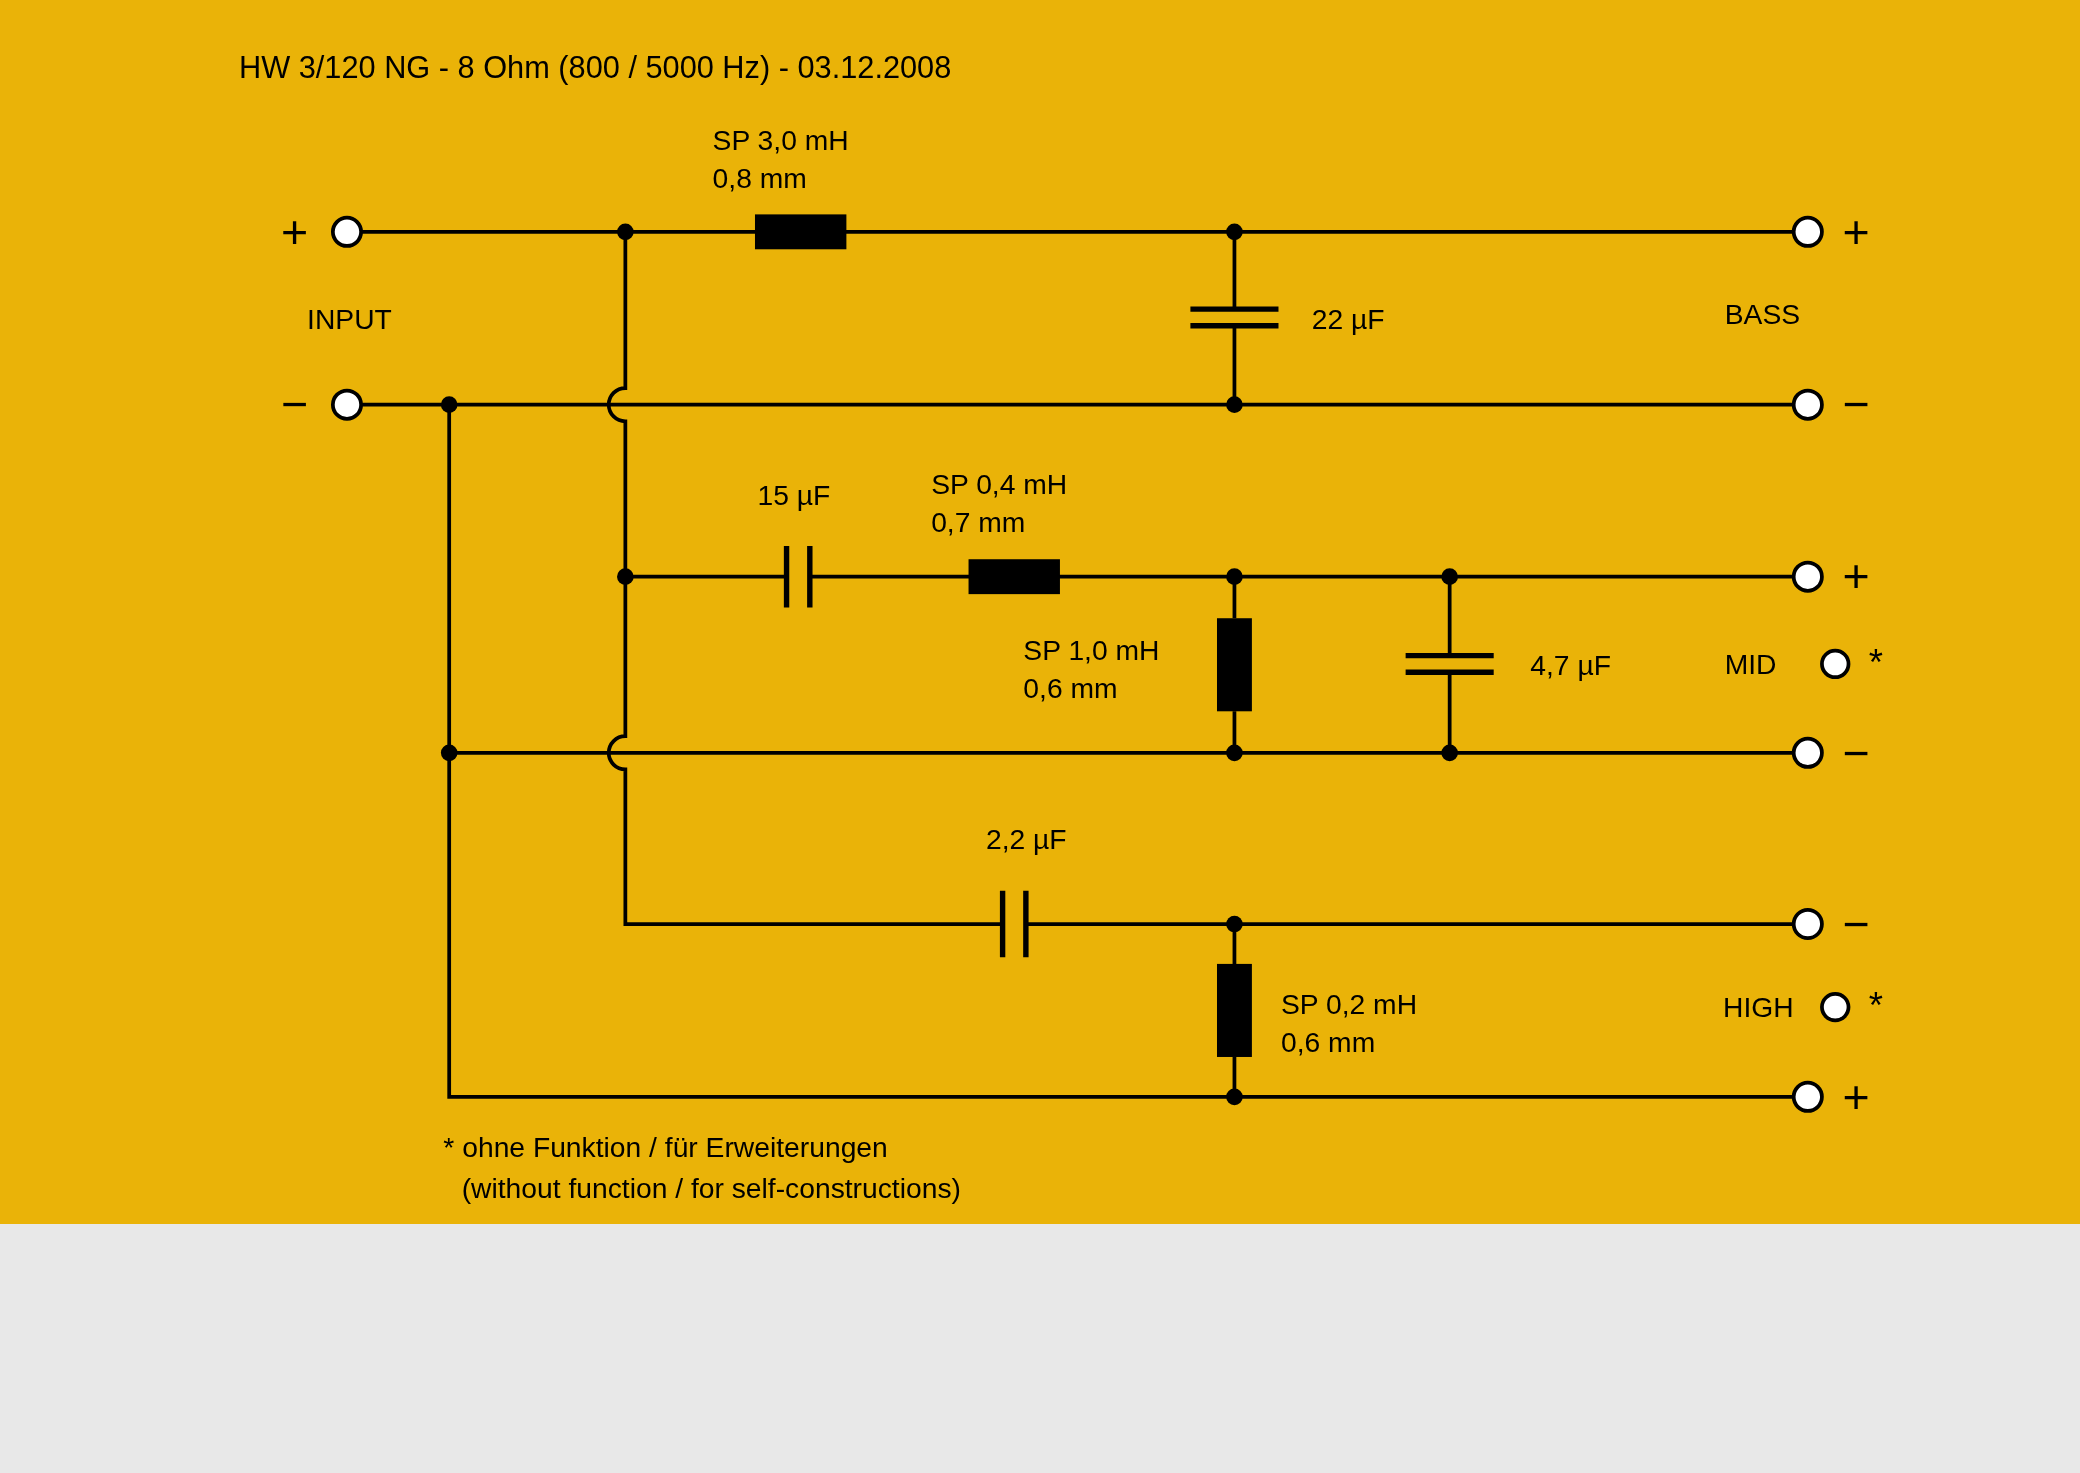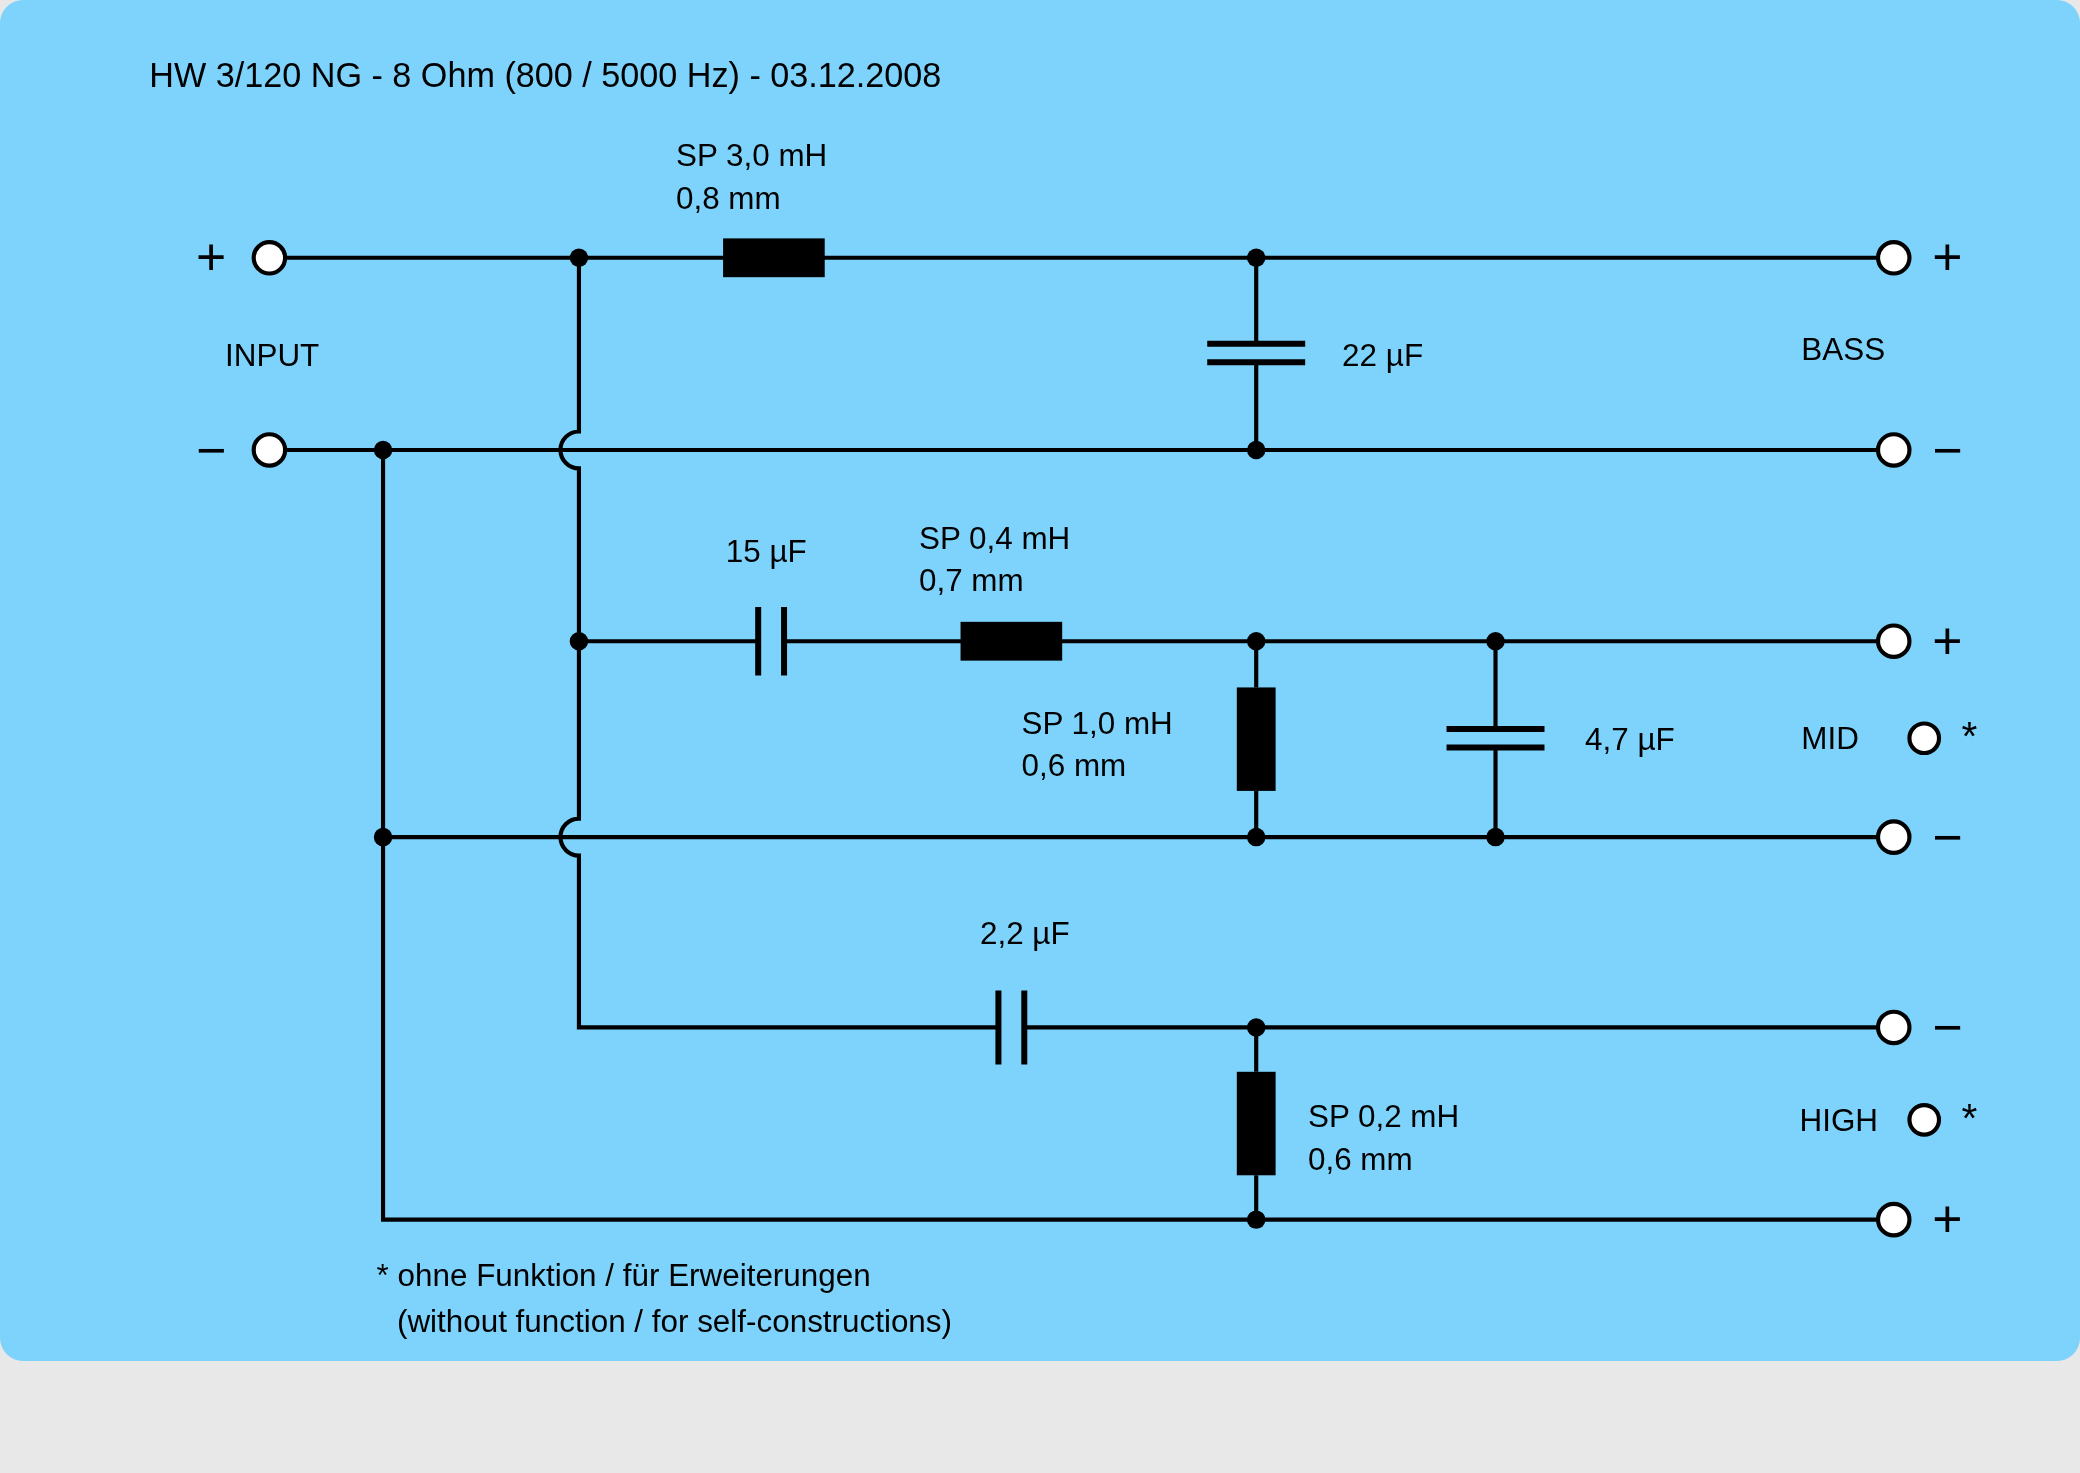--- a/index.html
+++ b/index.html
@@ -1,22 +1,21 @@
 <!DOCTYPE html>
 <html><head>
 <meta charset="utf-8">
 <style>
   html,body{margin:0;padding:0;background:#e8e8e8;}
   .canvas{
     position:relative;
-    width:2080px;height:1361px;
-    background:#7dd3fc;
+    width:2080px;height:1224px;
+    background:#eab308;
     font-family:"Liberation Sans", sans-serif;
     overflow:hidden;
-    border-radius:23px;
   }
   svg{display:block;width:100%;height:100%;}
   .wire{stroke:#000;stroke-width:4.5;fill:none;}
   .plate{stroke:#000;stroke-width:6.5;fill:none;}
   .coil{fill:#000;stroke:none;}
   .dot{fill:#000;stroke:none;}
   .term{fill:#fff;stroke:#000;stroke-width:4.5;}
   .lbl{font-family:"Liberation Sans", sans-serif;font-size:34px;fill:#000;}
   .title-lbl{font-family:"Liberation Sans", sans-serif;font-size:37px;fill:#000;}
   .sign{font-family:"Liberation Sans", sans-serif;font-size:56px;fill:#000;text-anchor:middle;}

